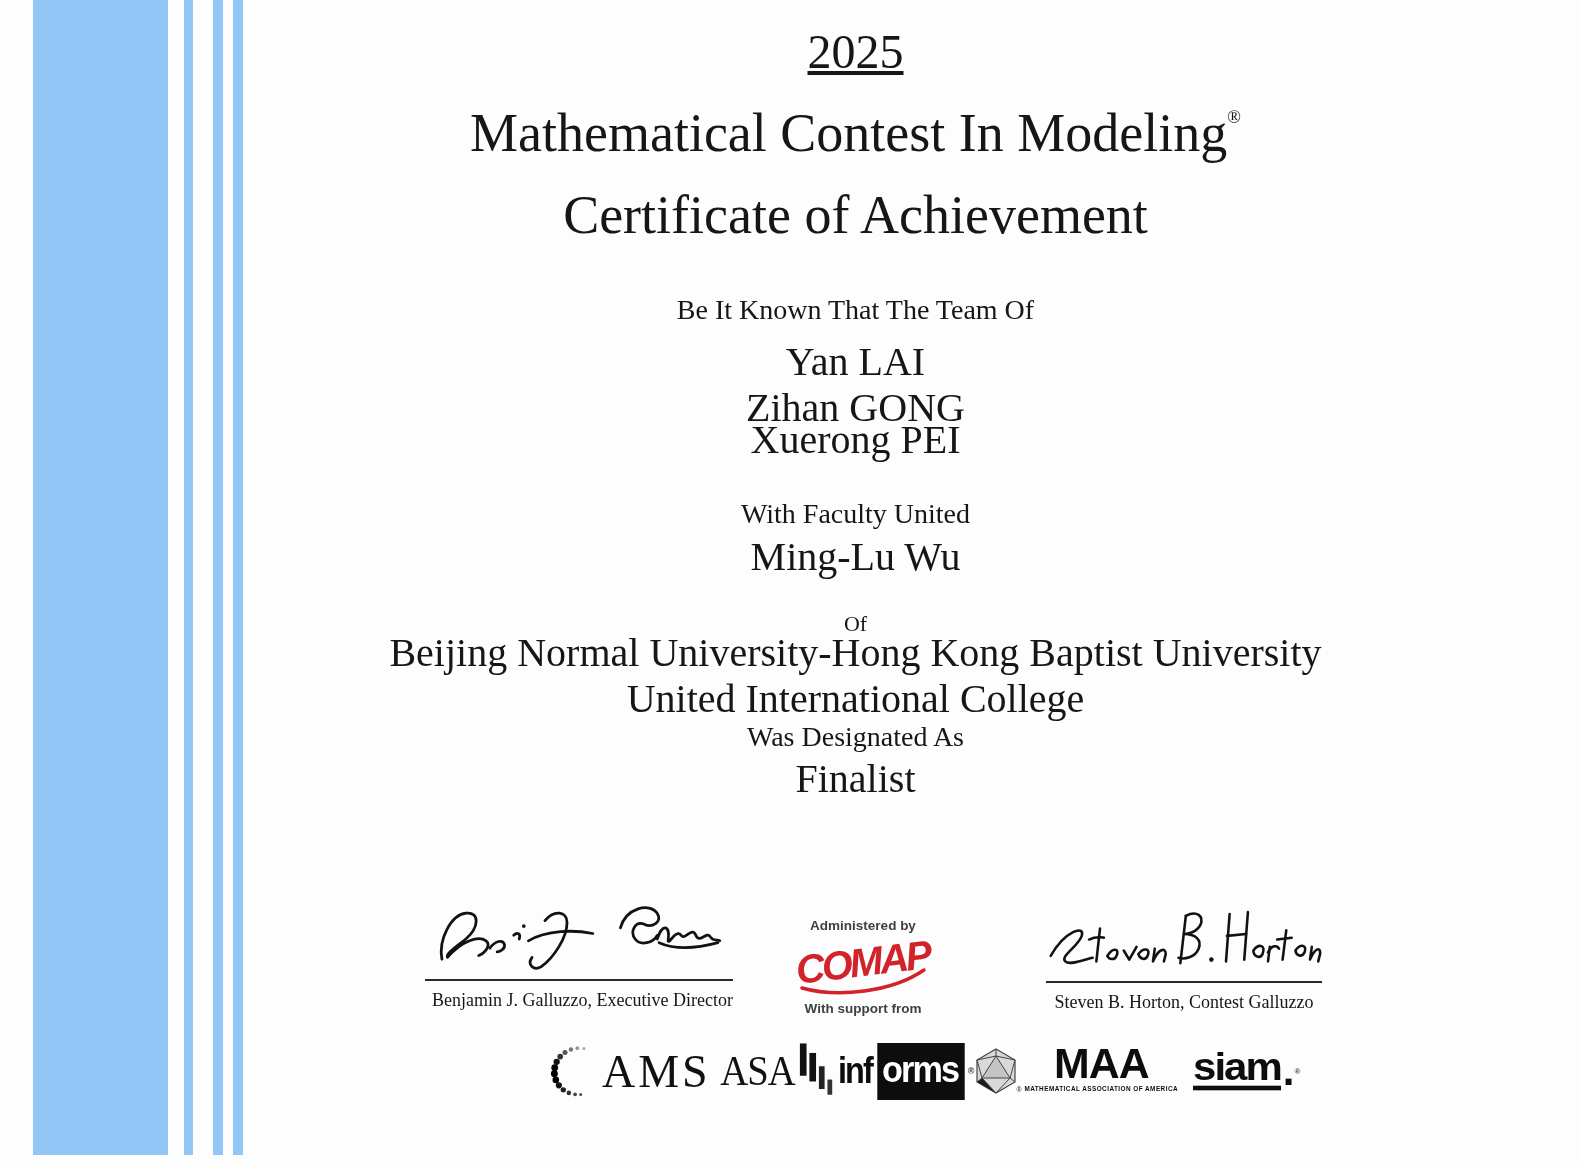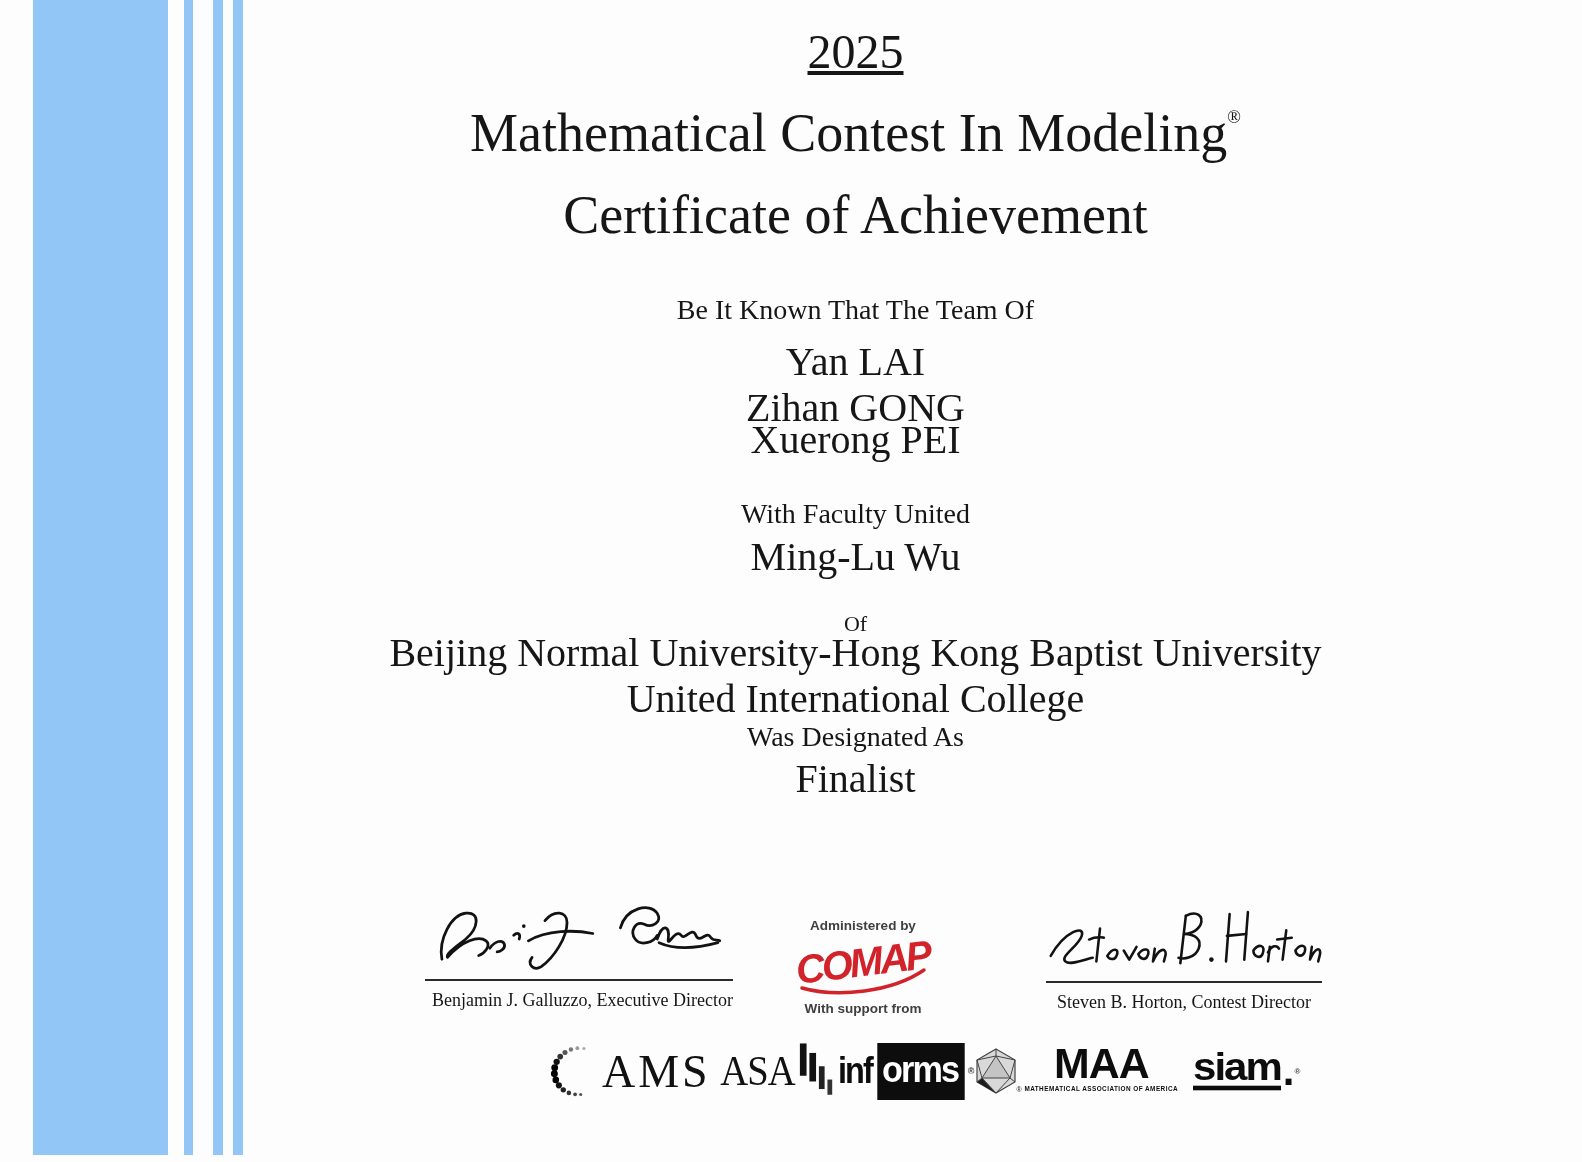--- a/index.html
+++ b/index.html
@@ -145,21 +145,21 @@
       <path d="M226,52 C232,44 240,46 236,56 C233,62 226,58 226,52"></path>
       <path d="M244,48 L242,64"></path>
         <path d="M242,54 C246,46 252,46 254,50"></path>
       <path d="M262,30 L258,62"></path>
         <path d="M252,40 L268,38"></path>
       <path d="M272,52 C278,44 285,46 282,54 C279,60 273,58 272,52"></path>
       <path d="M290,48 L288,62 C294,48 300,48 299,56 L297,64"></path>
     </g>
   </svg>
   <div class="sigline"></div>
-  <div class="sigcap">Steven B. Horton, Contest Director</div>
+  <div class="sigcap">Steven B. Horton, Contest Galluzzo</div>
 </div>
 
 <div class="sponsors">
 
   <div class="logo">
     <svg width="52" height="64" viewBox="0 0 66 64">
       <circle cx="45.6" cy="3.5" r="2.0" fill="#aaa"></circle>
         <circle cx="37.2" cy="3.1" r="2.4" fill="#999"></circle>
       <circle cx="29.1" cy="4.8" r="2.8" fill="#777"></circle>
         <circle cx="21.6" cy="8.4" r="3.2" fill="#555"></circle>

